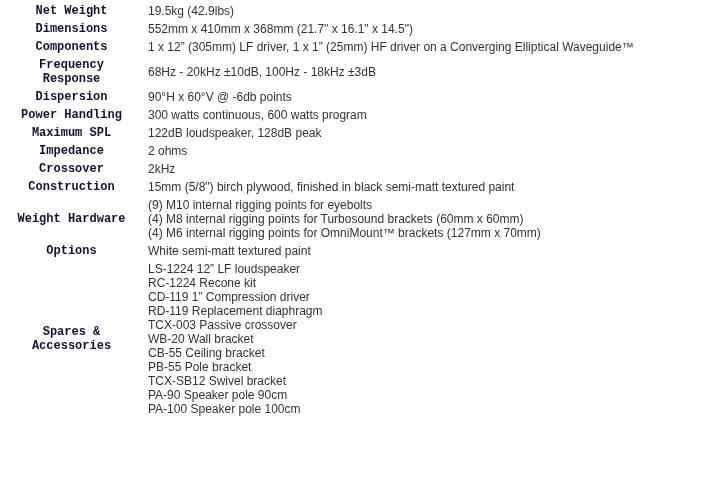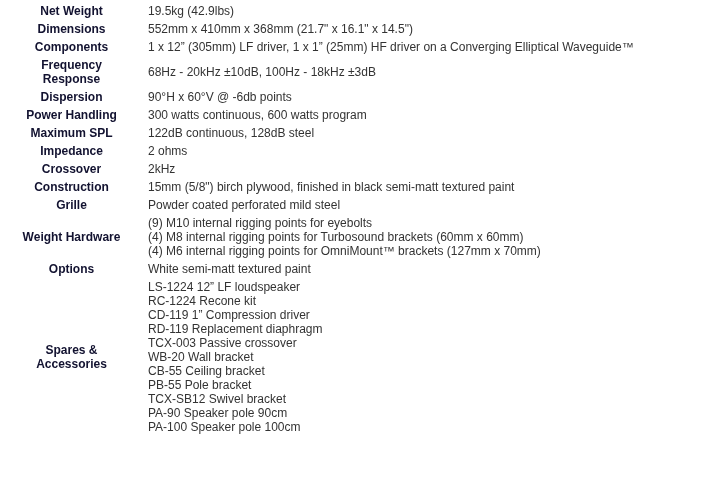--- a/index.html
+++ b/index.html
@@ -25,20 +25,21 @@
   }
   col.c-label{width:143px;}
   col.c-value{width:562px;}
   td{vertical-align:middle;border:0;}
   td.label{
     text-align:center;
     font-weight:bold;
     color:var(--label-color);
     padding:2px 16px;
     line-height:14px;
+    font-family:Liberation Mono, monospace;
   }
   td.value{
     color:var(--value-color);
     padding:2px 6px 2px 5px;
     line-height:14px;
     text-align:left;
     margin-left:36px;
   }
   td.value .value-line{line-height:14px;}
 </style>
@@ -97,21 +98,21 @@
         </td>
         <td class="value">
           <div class="value-line">300 watts continuous, 600 watts program</div>
         </td>
       </tr>
       <tr>
         <td class="label">
           <div>Maximum SPL</div>
         </td>
         <td class="value">
-          <div class="value-line">122dB continuous, 128dB steel</div>
+          <div class="value-line">122dB loudspeaker, 128dB peak</div>
         </td>
       </tr>
       <tr>
         <td class="label">
           <div>Impedance</div>
         </td>
         <td class="value">
           <div class="value-line">2 ohms</div>
         </td>
       </tr>
@@ -122,28 +123,20 @@
         <td class="value">
           <div class="value-line">2kHz</div>
         </td>
       </tr>
       <tr>
         <td class="label">
           <div>Construction</div>
         </td>
         <td class="value">
           <div class="value-line">15mm (5/8") birch plywood, finished in black semi-matt textured paint</div>
-        </td>
-      </tr>
-      <tr>
-        <td class="label">
-          <div>Grille</div>
-        </td>
-        <td class="value">
-          <div class="value-line">Powder coated perforated mild steel</div>
         </td>
       </tr>
       <tr>
         <td class="label">
           <div>Weight Hardware</div>
         </td>
         <td class="value">
           <div class="value-line">(9) M10 internal rigging points for eyebolts</div>
           <div class="value-line">(4) M8 internal rigging points for Turbosound brackets (60mm x 60mm)</div>
           <div class="value-line">(4) M6 internal rigging points for OmniMount™ brackets (127mm x 70mm)</div>

